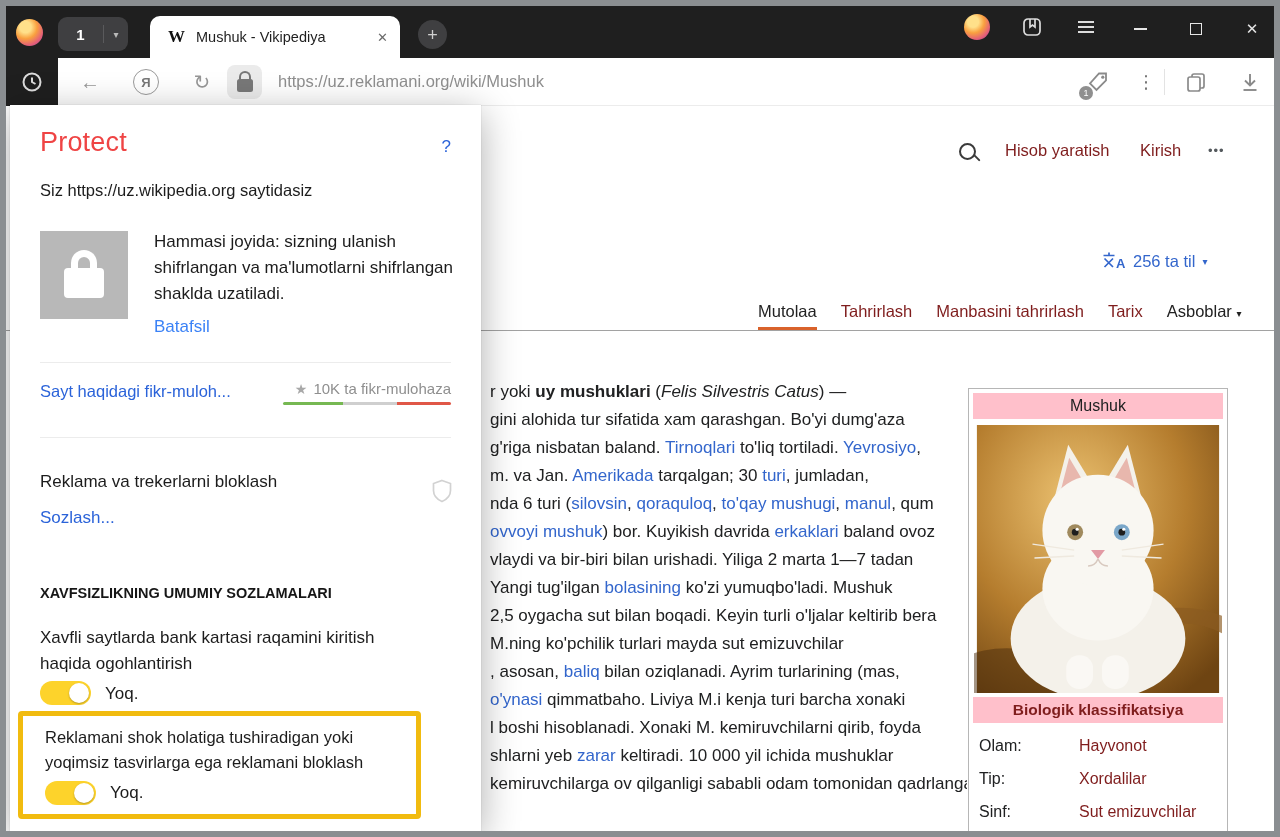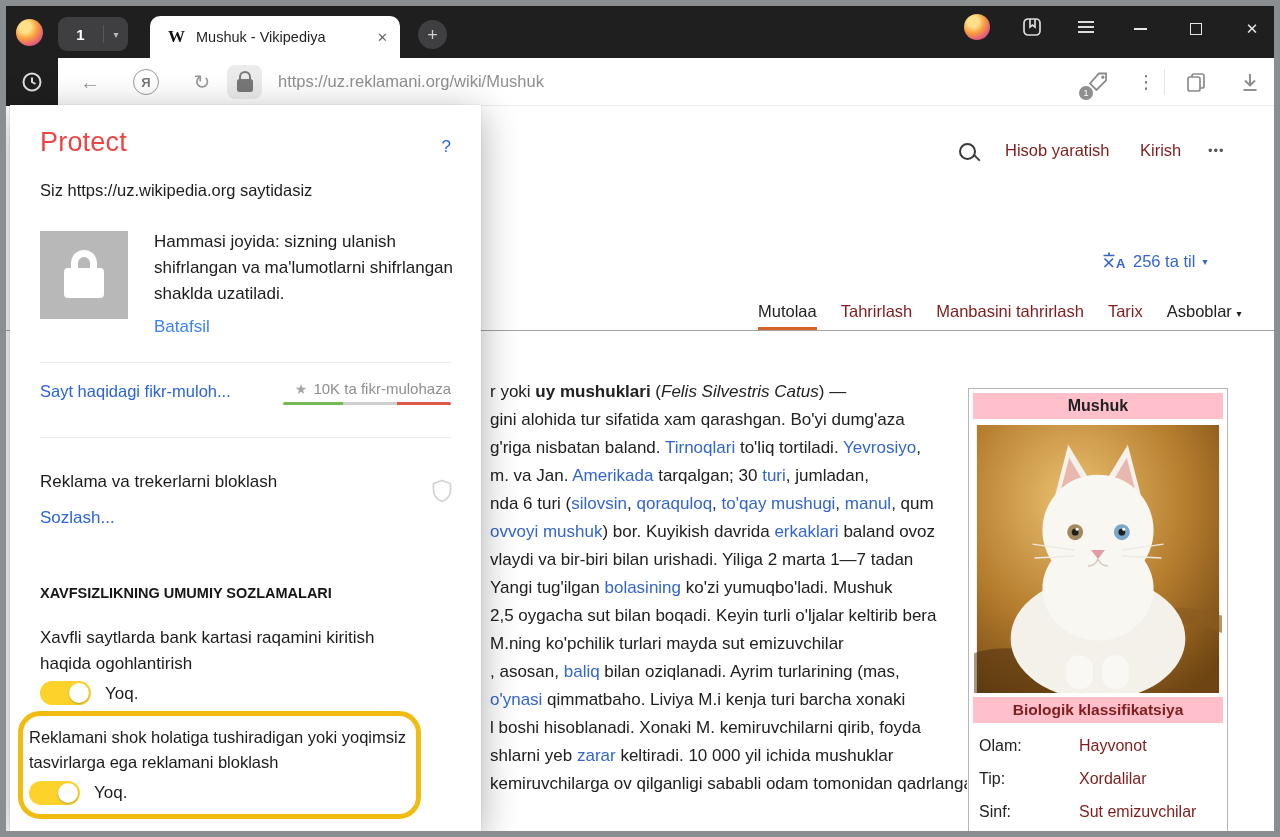--- a/index.html
+++ b/index.html
@@ -53,21 +53,21 @@
   .wtab.active{color:#222;border-bottom:3px solid #d9622b;}
   .wtab.dark{color:#222;}
   .rule{position:absolute;left:0;top:224px;width:100%;border-top:1px solid #a2a2a2;}
   .article{position:absolute;left:484px;top:272px;width:477px;font-size:17px;line-height:28px;color:#202122;overflow:hidden;}
   .article .line{white-space:nowrap;overflow:hidden;}
   .article .l{color:#3366cc;}
   .article .b{font-weight:bold;margin-top:7px;}
   .article .i{font-style:italic;}
 
   .infobox{position:absolute;left:962px;top:282px;width:260px;border:1px solid #b6b6b6;background:#fff;padding:4px;font-size:16px;color:#202122;}
-  .ib-title{background:#ffc0cb;text-align:center;font-weight:bold;font-size:16px;padding:4px 0;}
+  .ib-title{background:#ffc0cb;text-align:center;font-weight:normal;font-size:16px;padding:4px 0;}
   .ib-img{width:248px;height:268px;margin:6px auto 2px;display:block;}
   .ib-sec{background:#ffc0cb;text-align:center;font-weight:bold;font-size:15.5px;padding:4px 0;margin-top:4px;}
   .ib-row{display:flex;padding:8px 6px 7px;}
   .ib-row .lab{width:100px;}
   .ib-rows{margin-top:6px;}
 
   
   .panel{position:absolute;left:4px;top:99px;width:471px;height:726px;background:#fff;z-index:50;
     box-shadow:0 8px 36px rgba(0,0,0,.32),0 0 1px rgba(0,0,0,.22);color:#1c1c1c;}
   .p-abs{position:absolute;}
@@ -88,21 +88,21 @@
   .p-adlabel{left:30px;top:367px;font-size:17px;}
   .p-shield{right:28px;top:374px;}
   .p-sozlash{left:30px;top:403px;color:#2b63d9;font-size:17px;}
   .p-section{left:30px;top:480px;font-size:14.5px;font-weight:bold;color:#161616;}
   .p-set1{left:30px;top:520px;width:365px;font-size:17px;line-height:26px;}
   .toggle{width:51px;height:24px;border-radius:12px;background:#fdd32b;position:relative;flex:0 0 auto;}
   .toggle::after{content:"";position:absolute;right:2px;top:2px;width:20px;height:20px;border-radius:50%;background:#fff;box-shadow:0 1px 2px rgba(0,0,0,.28);}
   .p-tog1{left:30px;top:576px;}
   .p-toglabel{font-size:17px;color:#1c1c1c;}
   .p-lab1{left:95px;top:579px;}
-  .p-highlight{left:8px;top:606px;width:403px;height:108px;border:5px solid #f1bb0f;border-radius:22px;padding:9px 6px;}
+  .p-highlight{left:8px;top:606px;width:403px;height:108px;border:5px solid #f1bb0f;border-radius:4px;padding:9px 22px;}
   .p-hl-text{font-size:16.5px;line-height:25px;}
   .p-hl-row{display:flex;align-items:center;gap:14px;margin-top:6px;}
 </style>
 </head>
 <body>
 
 <div class="win">
 
   <div class="tabbar">
     <div class="avatar profile-av"></div>

